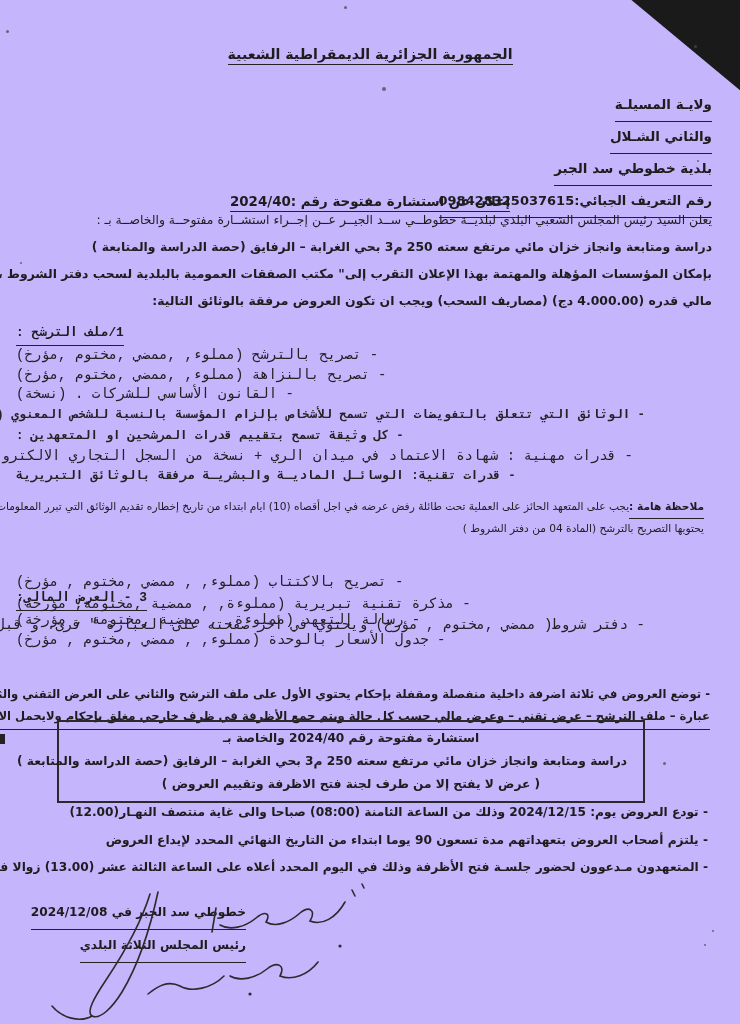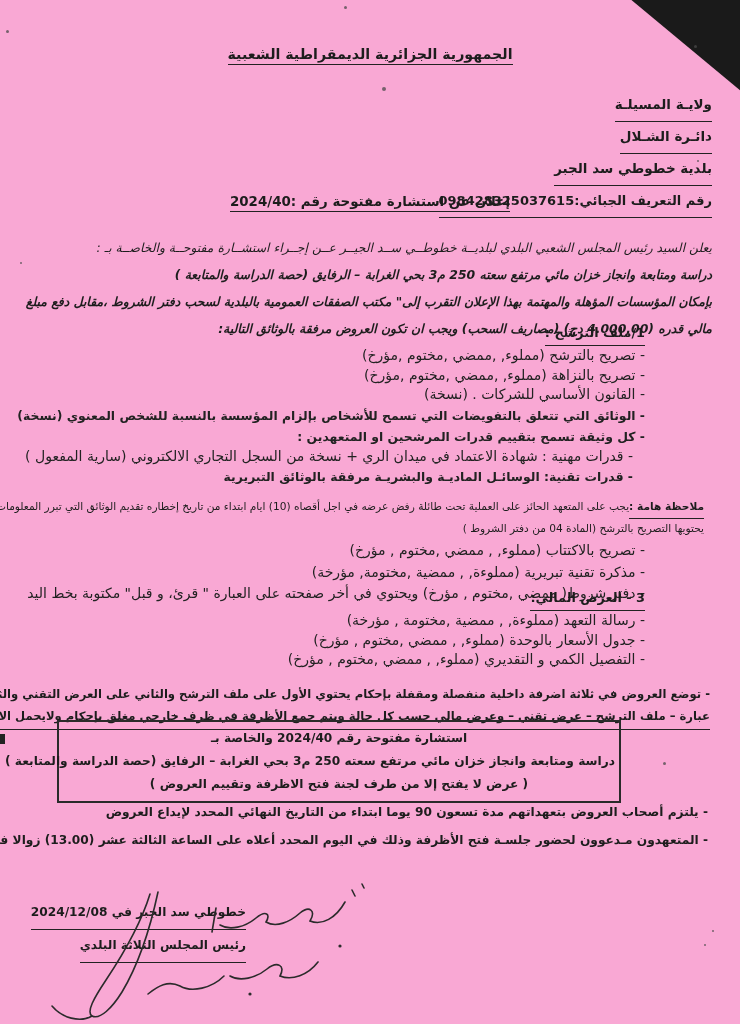--- a/index.html
+++ b/index.html
@@ -1,48 +1,48 @@
 <!DOCTYPE html>
 <html><head>
 <meta charset="utf-8">
 <style>
   html,body{margin:0;padding:0;background:#e8e8e6;}
   .page{
     position:relative;width:740px;height:1024px;margin:0 auto;
-    background:#f9a8d4;overflow:hidden;
+    background:#c4b5fd;overflow:hidden;
     font-family:"DejaVu Sans",sans-serif;color:#1d1d1d;
   }
   .abs{position:absolute;}
   .line{white-space:nowrap;}
   .ul{display:inline-block;border-bottom:1.6px solid #222;padding-bottom:2px;}
   .b{font-weight:700;}
   .center{width:740px;text-align:center;}
   .corner-fold{
     position:absolute;top:0;right:0;width:122px;height:94px;
     background:#1a1a1a;
     clip-path:polygon(11% 0,100% 0,100% 96%);
     filter:blur(.4px);
   }
   .rblock{right:28px;text-align:right;direction:rtl;}
   .rblock .row{line-height:29px;font-size:13.5px;margin-left:18px;}
   .intro{right:28px;left:24px;direction:rtl;text-align:right;font-size:12.4px;}
   .intro .row{line-height:27px;}
-  .sec{right:95px;left:16px;direction:rtl;text-align:right;}
+  .sec{right:95px;left:16px;direction:rtl;text-align:left;font-family:Liberation Mono, monospace;}
   .sec .hd{font-size:12.8px;line-height:20px;}
   .sec .it{font-size:14px;line-height:19.5px;color:#222;}
   .sec .it.lg{font-size:12.4px;line-height:21px;font-weight:700;}
   .sec .it.ind{padding-right:12px;}
   .note{right:36px;left:16px;direction:rtl;text-align:right;font-size:10.6px;}
   .note .row{line-height:19px;}
   .env{right:30px;left:16px;direction:rtl;text-align:right;font-size:11.6px;font-weight:700;}
   .env .row{line-height:22px;}
   .box{
     left:57px;width:552px;border:2px solid #2a2a2a;
     direction:rtl;text-align:center;font-size:12.2px;font-weight:700;
-    padding:5px 4px;
+    padding:5px 16px;
   }
   .box .row{line-height:23px;white-space:nowrap;}
   .closing{right:32px;left:10px;direction:rtl;text-align:right;font-size:12.2px;font-weight:700;}
   .closing .row{line-height:27.5px;}
   .sig{left:46px;width:200px;direction:rtl;text-align:right;font-size:12.2px;font-weight:700;}
   .sig .row{line-height:30px;white-space:nowrap;}
   .speck{position:absolute;background:#4a4a4a;border-radius:50%;opacity:.75;}
   .edgemark{position:absolute;background:#222;}
   svg.hand{position:absolute;left:40px;top:876px;pointer-events:none;}
   svg.hand path{fill:none;stroke:#2b2b2b;stroke-width:1.6;stroke-linecap:round;}
@@ -64,30 +64,30 @@
   <div class="speck" style="left:712px;top:930px;width:2px;height:2px;"></div>
   <div class="speck" style="left:704px;top:944px;width:2px;height:2px;"></div>
   <div class="edgemark" style="left:0;top:734px;width:5px;height:10px;"></div>
 
   <div class="abs center" style="top:44px;">
     <span class="ul b line" style="font-size:14.2px;">الجمهورية الجزائرية الديمقراطية الشعبية</span>
   </div>
 
   <div class="abs rblock" style="top:90px;">
     <div class="row"><span class="ul b line">ولايـة المسيلـة</span></div>
-    <div class="row"><span class="ul b line">دائـرة الشـلال</span></div>
+    <div class="row"><span class="ul b line">والثاني الشـلال</span></div>
     <div class="row"><span class="ul b line">بلدية خطوطي سد الجبر</span></div>
     <div class="row"><span class="ul b line" style="font-size:13px;">رقم التعريف الجبائي:098428325037615</span></div>
   </div>
 
   <div class="abs center" style="top:191px;">
     <span class="ul b line" style="font-size:13.4px;direction:rtl;">إعلان عن استشارة مفتوحة رقم :2024/40</span>
   </div>
 
-  <div class="abs intro" style="top:234px;font-style:italic;">
+  <div class="abs intro" style="top:206px;">
     <div class="row line">يعلن السيد رئيس المجلس الشعبي البلدي لبلديــة خطوطــي ســد الجيــر عــن إجــراء استشــارة مفتوحــة والخاصــة بـ :</div>
     <div class="row line b">دراسة ومتابعة وانجاز خزان مائي مرتفع سعته 250 م3 بحي الغرابة – الرفايق (حصة الدراسة والمتابعة )</div>
     <div class="row line b">بإمكان المؤسسات المؤهلة والمهتمة بهذا الإعلان التقرب إلى" مكتب الصفقات العمومية بالبلدية لسحب دفتر الشروط ،مقابل دفع مبلغ</div>
     <div class="row line b">مالي قدره (4.000.00 دج) (مصاريف السحب) ويجب ان تكون العروض مرفقة  بالوثائق التالية:</div>
   </div>
 
   <div class="abs sec" style="top:323px;">
     <div class="hd"><span class="ul b line">1/ملف الترشح :</span></div>
     <div class="it line">- تصريح بالترشح (مملوء, ,ممضي ,مختوم ,مؤرخ)</div>
     <div class="it line">- تصريح بالنزاهة  (مملوء, ,ممضي ,مختوم ,مؤرخ)</div>
@@ -99,44 +99,44 @@
   </div>
 
   <div class="abs note" style="top:497px;">
     <div class="row line">
       <span class="ul b">ملاحظة هامة :</span><span>يجب على المتعهد الحائز على العملية تحت طائلة رفض عرضه في اجل أقصاه (10) ايام ابتداء من تاريخ إخطاره تقديم الوثائق التي تبرر المعلومات التي</span>
     </div>
     <div class="row line">يحتويها التصريح بالترشح (المادة 04 من دفتر الشروط )</div>
   </div>
 
   <div class="abs sec" style="top:540px;">
-    <div class="it line" style="line-height:21.5px;">- تصريح بالاكتتاب (مملوء, , ممضي ,مختوم , مؤرخ)</div>
+    <div class="it line" style="line-height:21.5px;margin-top:32px;">- تصريح بالاكتتاب (مملوء, , ممضي ,مختوم , مؤرخ)</div>
     <div class="it line" style="line-height:21.5px;">- مذكرة تقنية تبريرية (مملوءة, , ممضية ,مختومة, مؤرخة)</div>
     <div class="it line" style="line-height:21.5px;">- دفتر شروط( ممضي ,مختوم , مؤرخ) ويحتوي في أخر صفحته  على العبارة " قرئ، و قبل" مكتوبة بخط اليد</div>
   </div>
 
   <div class="abs sec" style="top:588px;">
     <div class="hd"><span class="ul b line">3 - العرض المالي:</span></div>
     <div class="it line">- رسالة التعهد (مملوءة, , ممضية ,مختومة , مؤرخة)</div>
     <div class="it line">- جدول الأسعار بالوحدة (مملوء, , ممضي ,مختوم , مؤرخ)</div>
-    <div class="it line">- التفصيل الكمي و التقديري (مملوء, , ممضي ,مختوم , مؤرخ)</div>
   </div>
 
   <div class="abs env" style="top:683px;">
     <div class="row line">- توضع العروض في ثلاثة اضرفة داخلية منفصلة ومقفلة بإحكام يحتوي الأول على ملف الترشح والثاني على العرض التقني والثالث على العرض المالي وتتضمن</div>
     <div class="row"><span class="ul line">عبارة – ملف الترشح – عرض تقني – وعرض مالي حسب كل حالة ويتم جمع الأظرفة  في ظرف خارجي مغلق بإحكام ولايحمل الا العبارة التالية  :</span></div>
   </div>
 
   <div class="abs box" style="top:720px;">
     <div class="row">استشارة مفتوحة  رقم 2024/40 والخاصة بـ</div>
     <div class="row">دراسة ومتابعة وانجاز خزان مائي مرتفع سعته 250 م3 بحي الغرابة – الرفايق (حصة الدراسة والمتابعة )</div>
     <div class="row">( عرض لا يفتح إلا من طرف لجنة فتح الاظرفة وتقييم العروض )</div>
   </div>
 
   <div class="abs closing" style="top:799px;">
+    <div class="row line">- تودع العروض يوم: 2024/12/15 وذلك من الساعة الثامنة (08:00) صباحا والى غاية منتصف النهـار(12.00)</div>
     <div class="row line">- يلتزم أصحاب العروض بتعهداتهم مدة تسعون 90 يوما ابتداء من التاريخ النهائي المحدد لإيداع العروض</div>
     <div class="row line">- المتعهدون مـدعوون لحضور جلسـة فتح الأظرفة وذلك في اليوم المحدد أعلاه على الساعة الثالثة عشر (13.00) زوالا في بمقر البلدية</div>
   </div>
 
   <div class="abs sig" style="top:897px;">
     <div class="row"><span class="ul line">خطوطي سد الجبر في 2024/12/08</span></div>
     <div class="row"><span class="ul line">رئيس المجلس الثلاثة البلدي</span></div>
   </div>
 
   <svg class="hand" width="340" height="150" viewBox="0 0 340 150">

